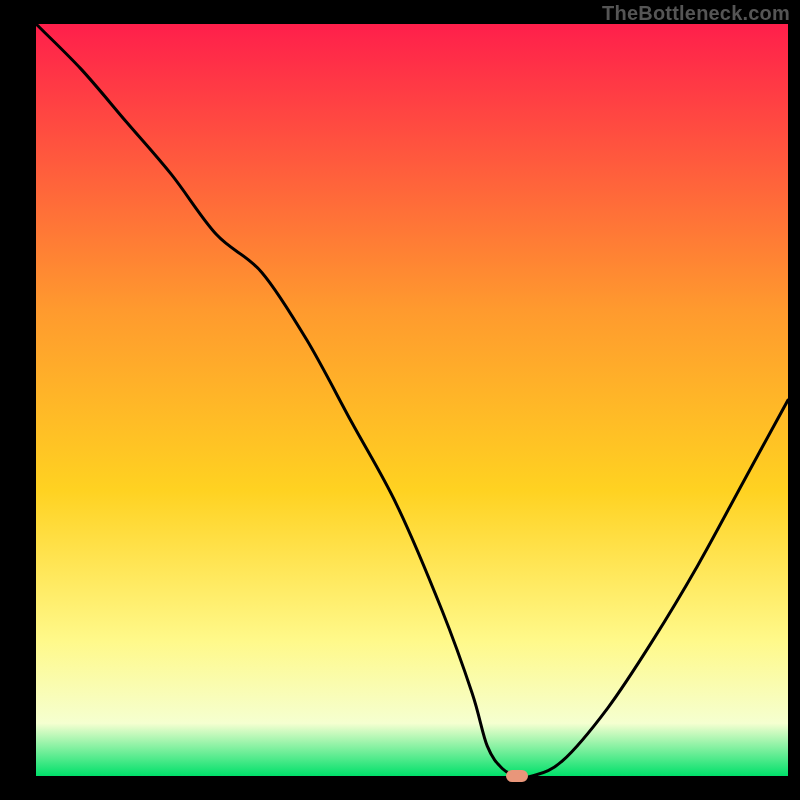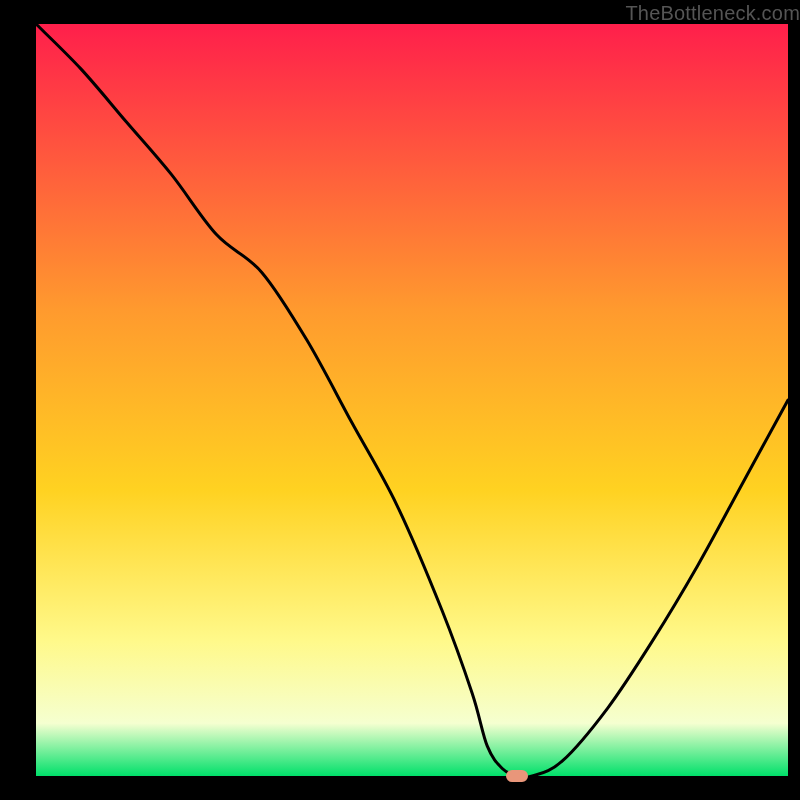--- a/index.html
+++ b/index.html
@@ -13,24 +13,24 @@
   }
   .frame {
     position: relative;
     width: 800px;
     height: 800px;
     background: #000;
   }
   .watermark {
     position: absolute;
     top: 2px;
-    right: 0;
+    right: 10px;
     color: #555;
     font-size: 20px;
-    font-weight: 400;
+    font-weight: 700;
     letter-spacing: 0.2px;
     z-index: 10;
   }
   .plot {
     position: absolute;
     left: 36px;
     top: 24px;
     width: 752px;
     height: 752px;
   }

